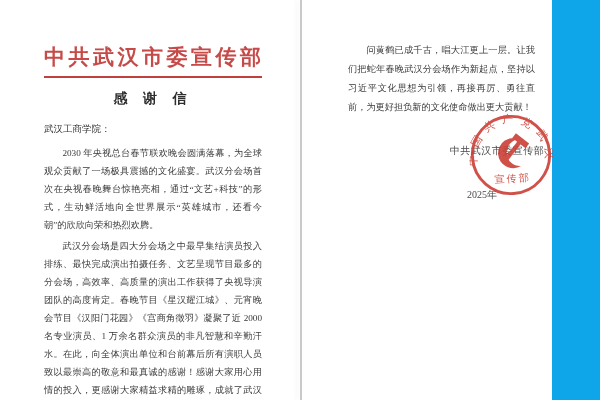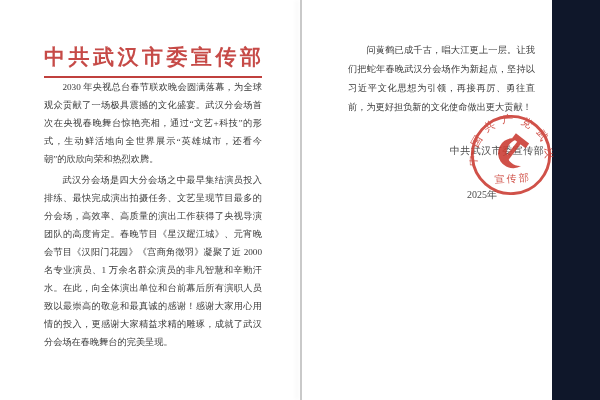--- a/index.html
+++ b/index.html
@@ -1,17 +1,17 @@
 <!DOCTYPE html>
 <html><head>
 <meta charset="utf-8">
 <style>
   html,body{margin:0;padding:0;background:#ffffff;}
   .canvas{
-    position:relative;width:600px;height:400px;background:#0f172a;overflow:hidden;
+    position:relative;width:600px;height:400px;background:#0ea5e9;overflow:hidden;
     font-family:"Liberation Serif","DejaVu Serif",serif;color:#3a3a3a;
   }
   .page{position:absolute;top:0;height:400px;background:#ffffff;box-sizing:border-box;}
   .page-left{left:0;width:301px;padding:44px 39px 0 44px;}
   .page-right{left:302px;width:250px;padding:41px 17px 0 46px;}
   .scan-edge{position:absolute;top:0;left:25px;width:1px;height:400px;background:#ececec;}
   .page-divider{
     position:absolute;top:0;left:300px;width:2px;height:400px;background:#c9c9c9;
     box-shadow:-4px 0 4px rgba(0,0,0,0.05);
   }
@@ -47,20 +47,22 @@
 </head>
 <body>
 
 <div class="canvas">
 
   <div class="scan-edge"></div>
 
   <div class="page page-left">
     <div class="letterhead">中共武汉市委宣传部</div>
     <div class="red-rule"></div>
+    <h1 class="letter-title">感 谢 信</h1>
+    <p class="salutation">武汉工商学院：</p>
     <p class="body-para">2030 年央视总台春节联欢晚会圆满落幕，为全球观众贡献了一场极具震撼的文化盛宴。武汉分会场首次在央视春晚舞台惊艳亮相，通过“文艺+科技”的形式，生动鲜活地向全世界展示“英雄城市，还看今朝”的欣欣向荣和热烈欢腾。</p>
     <p class="body-para">武汉分会场是四大分会场之中最早集结演员投入排练、最快完成演出拍摄任务、文艺呈现节目最多的分会场，高效率、高质量的演出工作获得了央视导演团队的高度肯定。春晚节目《星汉耀江城》、元宵晚会节目《汉阳门花园》《宫商角徵羽》凝聚了近 2000 名专业演员、1 万余名群众演员的非凡智慧和辛勤汗水。在此，向全体演出单位和台前幕后所有演职人员致以最崇高的敬意和最真诚的感谢！感谢大家用心用情的投入，更感谢大家精益求精的雕琢，成就了武汉分会场在春晚舞台的完美呈现。</p>
   </div>
 
   <div class="page-divider"></div>
 
   <div class="page page-right">
     <p class="body-para">问黄鹤已成千古，唱大江更上一层。让我们把蛇年春晚武汉分会场作为新起点，坚持以习近平文化思想为引领，再接再厉、勇往直前，为更好担负新的文化使命做出更大贡献！</p>
 
     <div class="sign-block">

